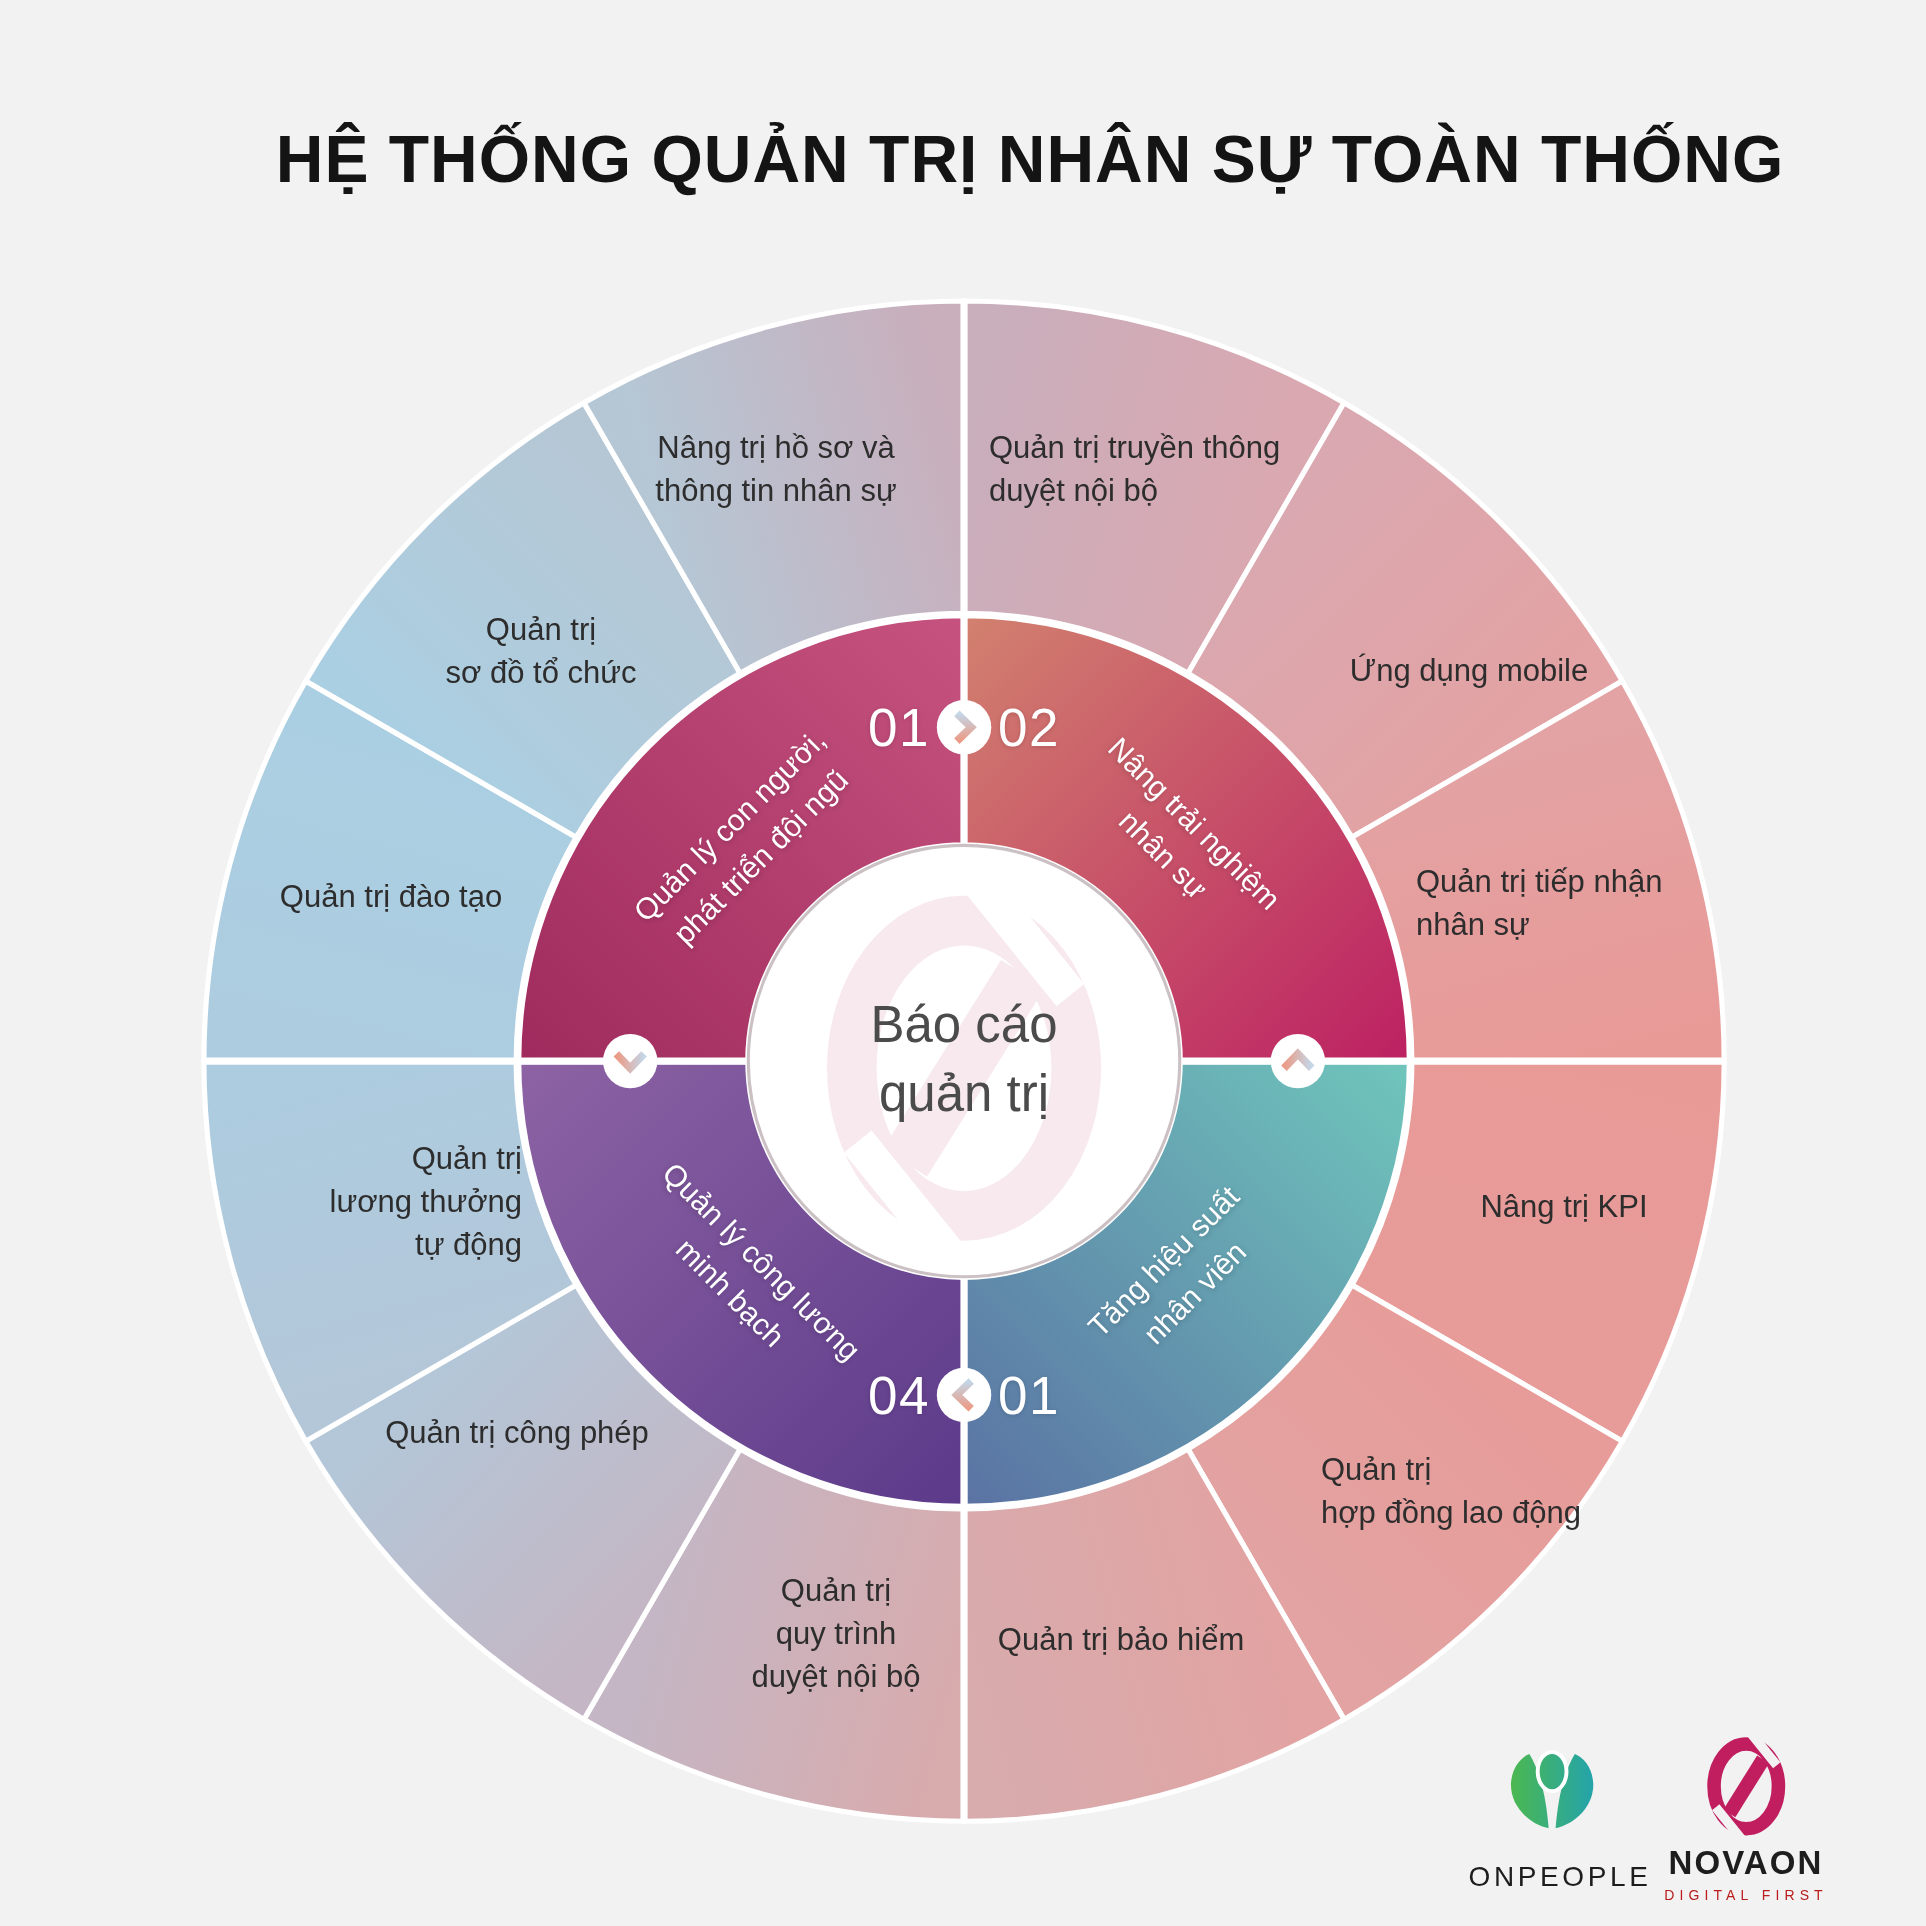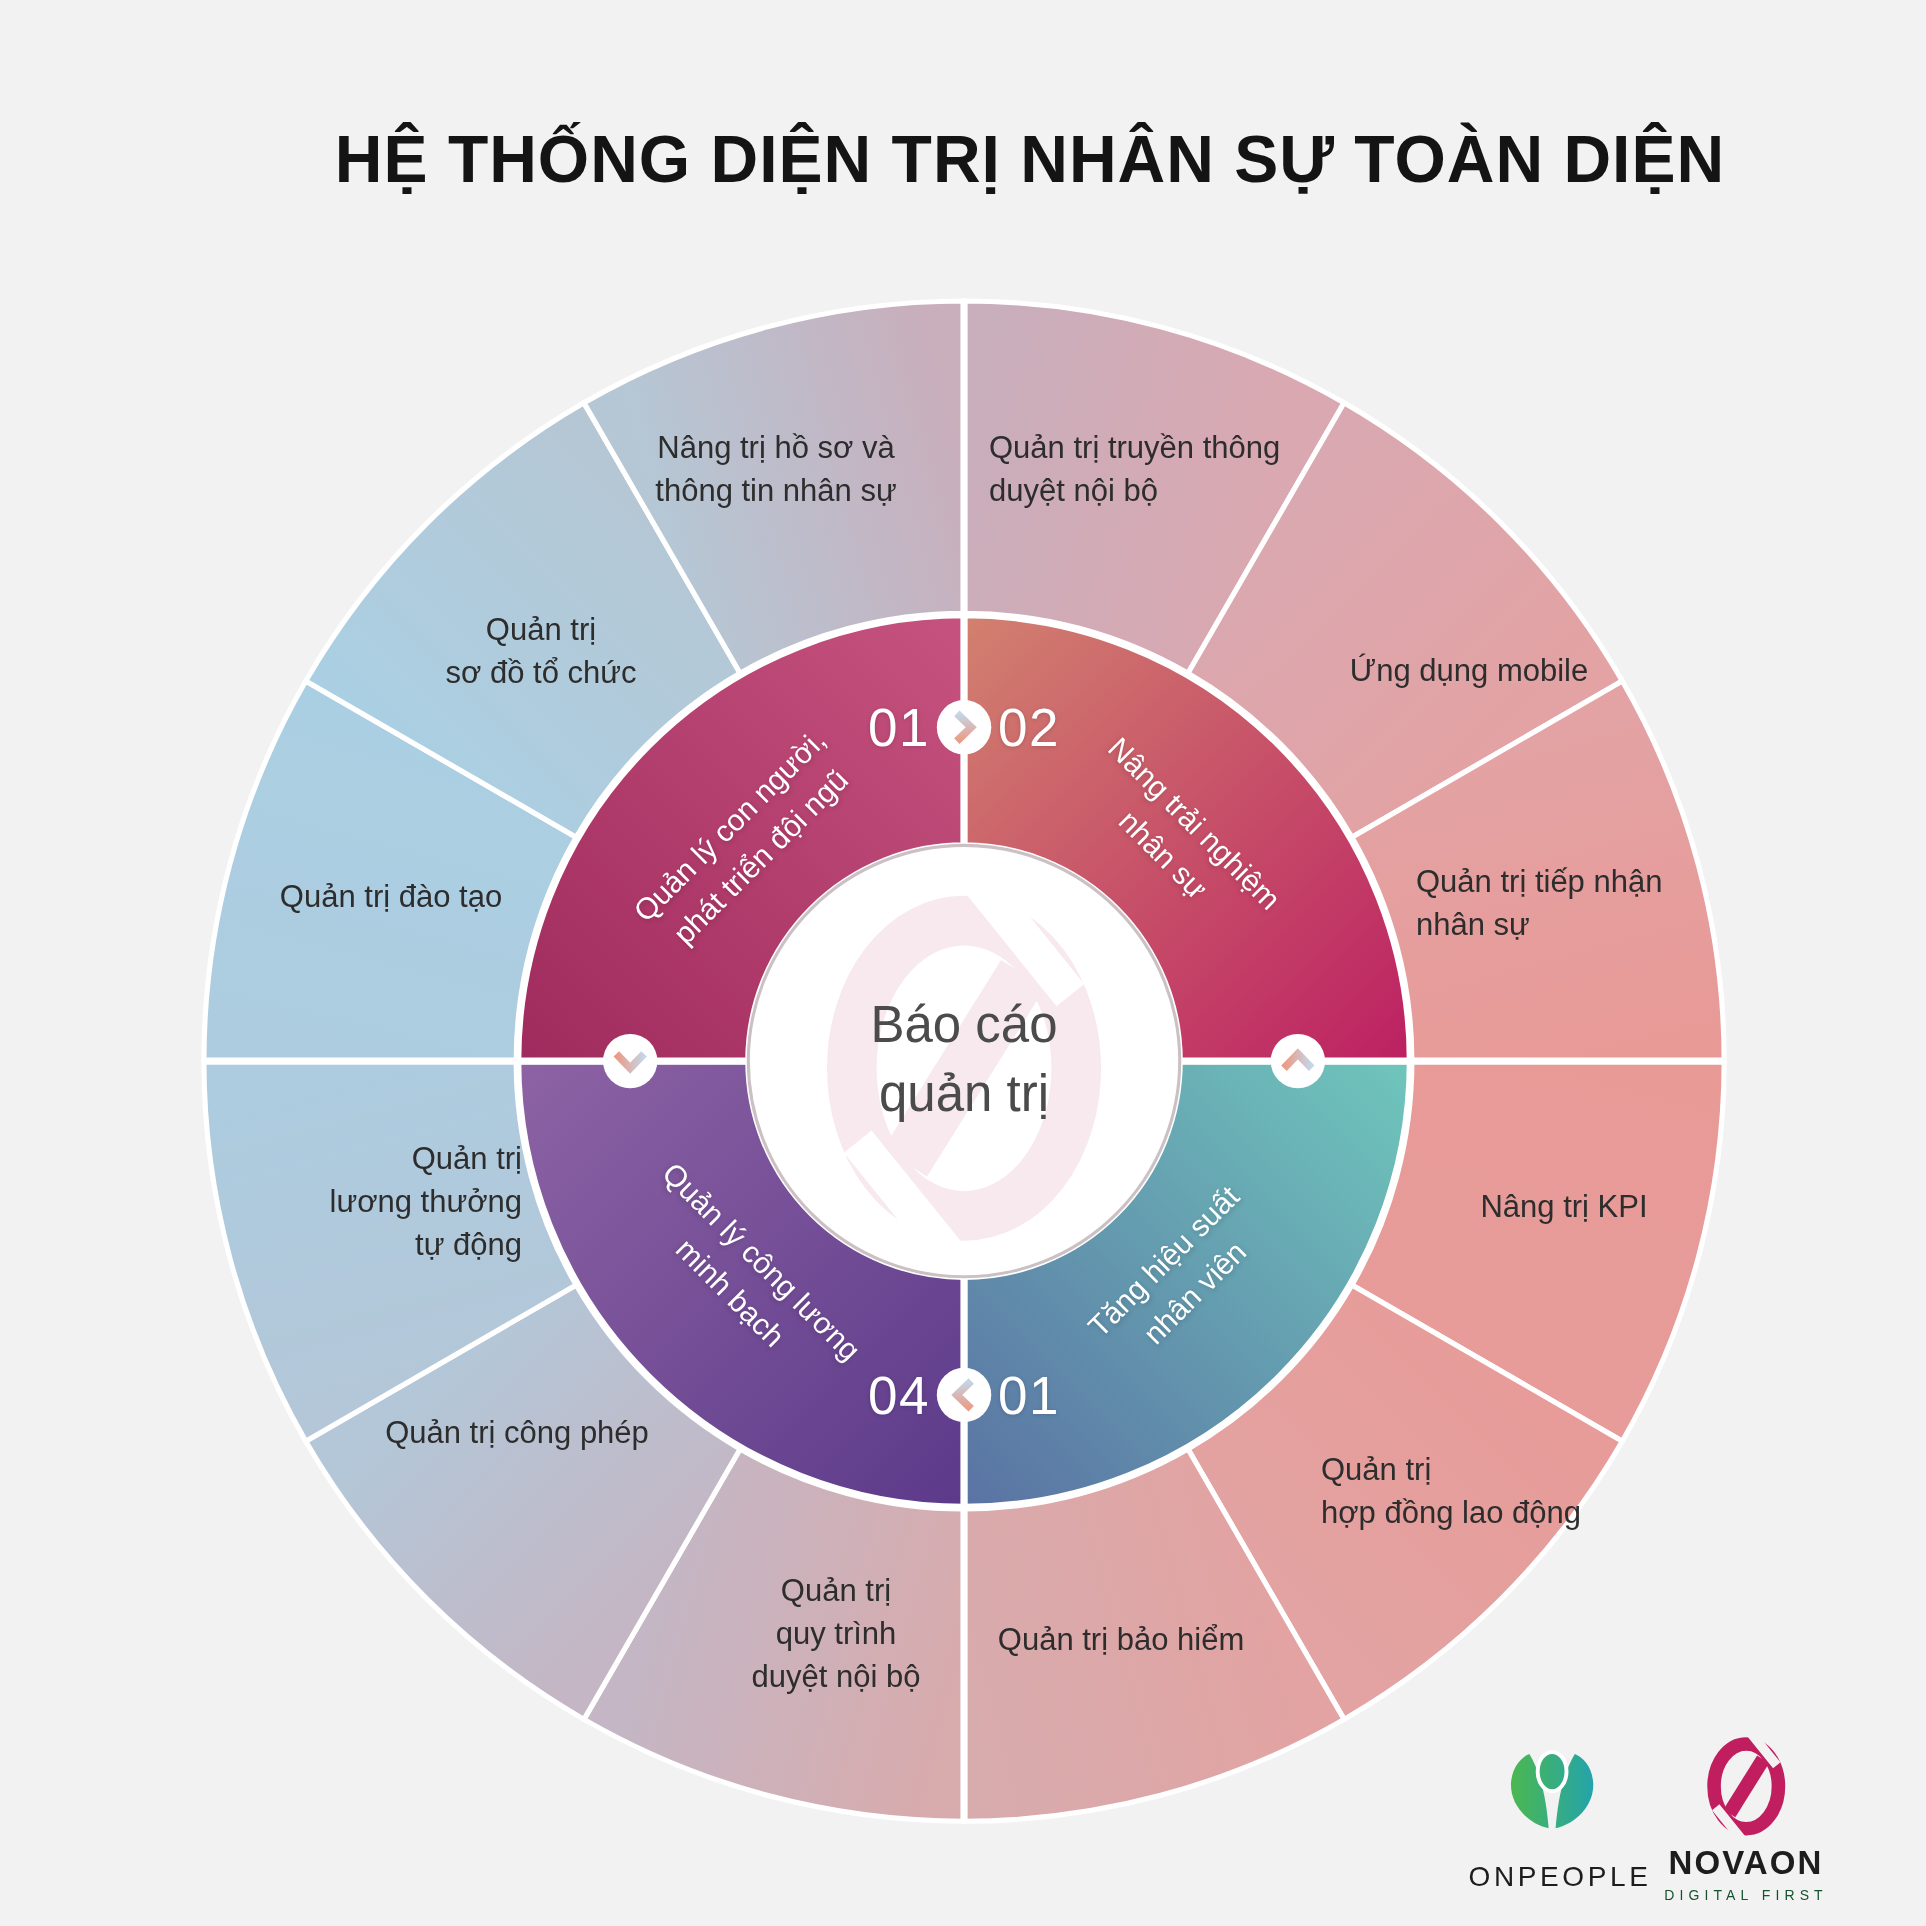--- a/index.html
+++ b/index.html
@@ -34,21 +34,21 @@
   }
   .center-label{
     font-size:51px;line-height:1.36;color:#4b4b4b;
     transform:translate(-50%,-50%);text-align:center;
   }
   .logo-text{
     transform:translate(-50%,-50%);text-align:center;white-space:nowrap;color:#1d1d1d;
   }
   .onpeople-text{font-size:28px;font-weight:500;letter-spacing:3.6px;}
   .novaon-text{font-size:33px;font-weight:600;letter-spacing:2.1px;}
-  .novaon-tagline{font-size:14px;font-weight:400;letter-spacing:5.1px;color:#14532d;}
+  .novaon-tagline{font-size:14px;font-weight:400;letter-spacing:5.1px;color:#b91c1c;}
 </style>
 </head>
 <body>
 
 <svg id="wheel-svg" width="1926" height="1926" viewBox="0 0 3750 3750">
   <defs>
     <linearGradient id="os0" gradientUnits="userSpaceOnUse" x1="1877" y1="891" x2="2464.5" y2="1048.4">
       <stop offset="0" stop-color="#c9aebc"></stop>
         <stop offset="1" stop-color="#daa8b0"></stop>
       </linearGradient>
@@ -198,21 +198,21 @@
   </g>
 
   <g transform="translate(3400,3478) scale(0.66)">
     <ellipse rx="95" ry="125" fill="none" stroke="#c01e5f" stroke-width="40"></ellipse>
     <line x1="-50" y1="80" x2="50" y2="-80" stroke="#c01e5f" stroke-width="42"></line>
     <line x1="15" y1="-155" x2="90" y2="-62" stroke="#f2f2f2" stroke-width="28"></line>
     <line x1="-15" y1="155" x2="-90" y2="62" stroke="#f2f2f2" stroke-width="28"></line>
   </g>
 </svg>
 
-<div class="txt page-title" style="left:1030px;top:159px;">HỆ THỐNG DIỆN TRỊ NHÂN SỰ TOÀN DIỆN</div>
+<div class="txt page-title" style="left:1030px;top:159px;">HỆ THỐNG QUẢN TRỊ NHÂN SỰ TOÀN THỐNG</div>
 
 <div class="txt outer-label left" style="left:989px;top:470px;">Quản trị truyền thông
 duyệt nội bộ</div>
 <div class="txt outer-label center" style="left:1433px;top:671px;margin-left:36px;">Ứng dụng mobile</div>
 <div class="txt outer-label left" style="left:1416px;top:904px;">Quản trị tiếp nhận
 nhân sự</div>
 <div class="txt outer-label center" style="left:1564px;top:1207px;">Nâng trị KPI</div>
 <div class="txt outer-label left" style="left:1321px;top:1492px;">Quản trị
 hợp đồng lao động</div>
 <div class="txt outer-label center" style="left:1121px;top:1640px;">Quản trị bảo hiểm</div>

